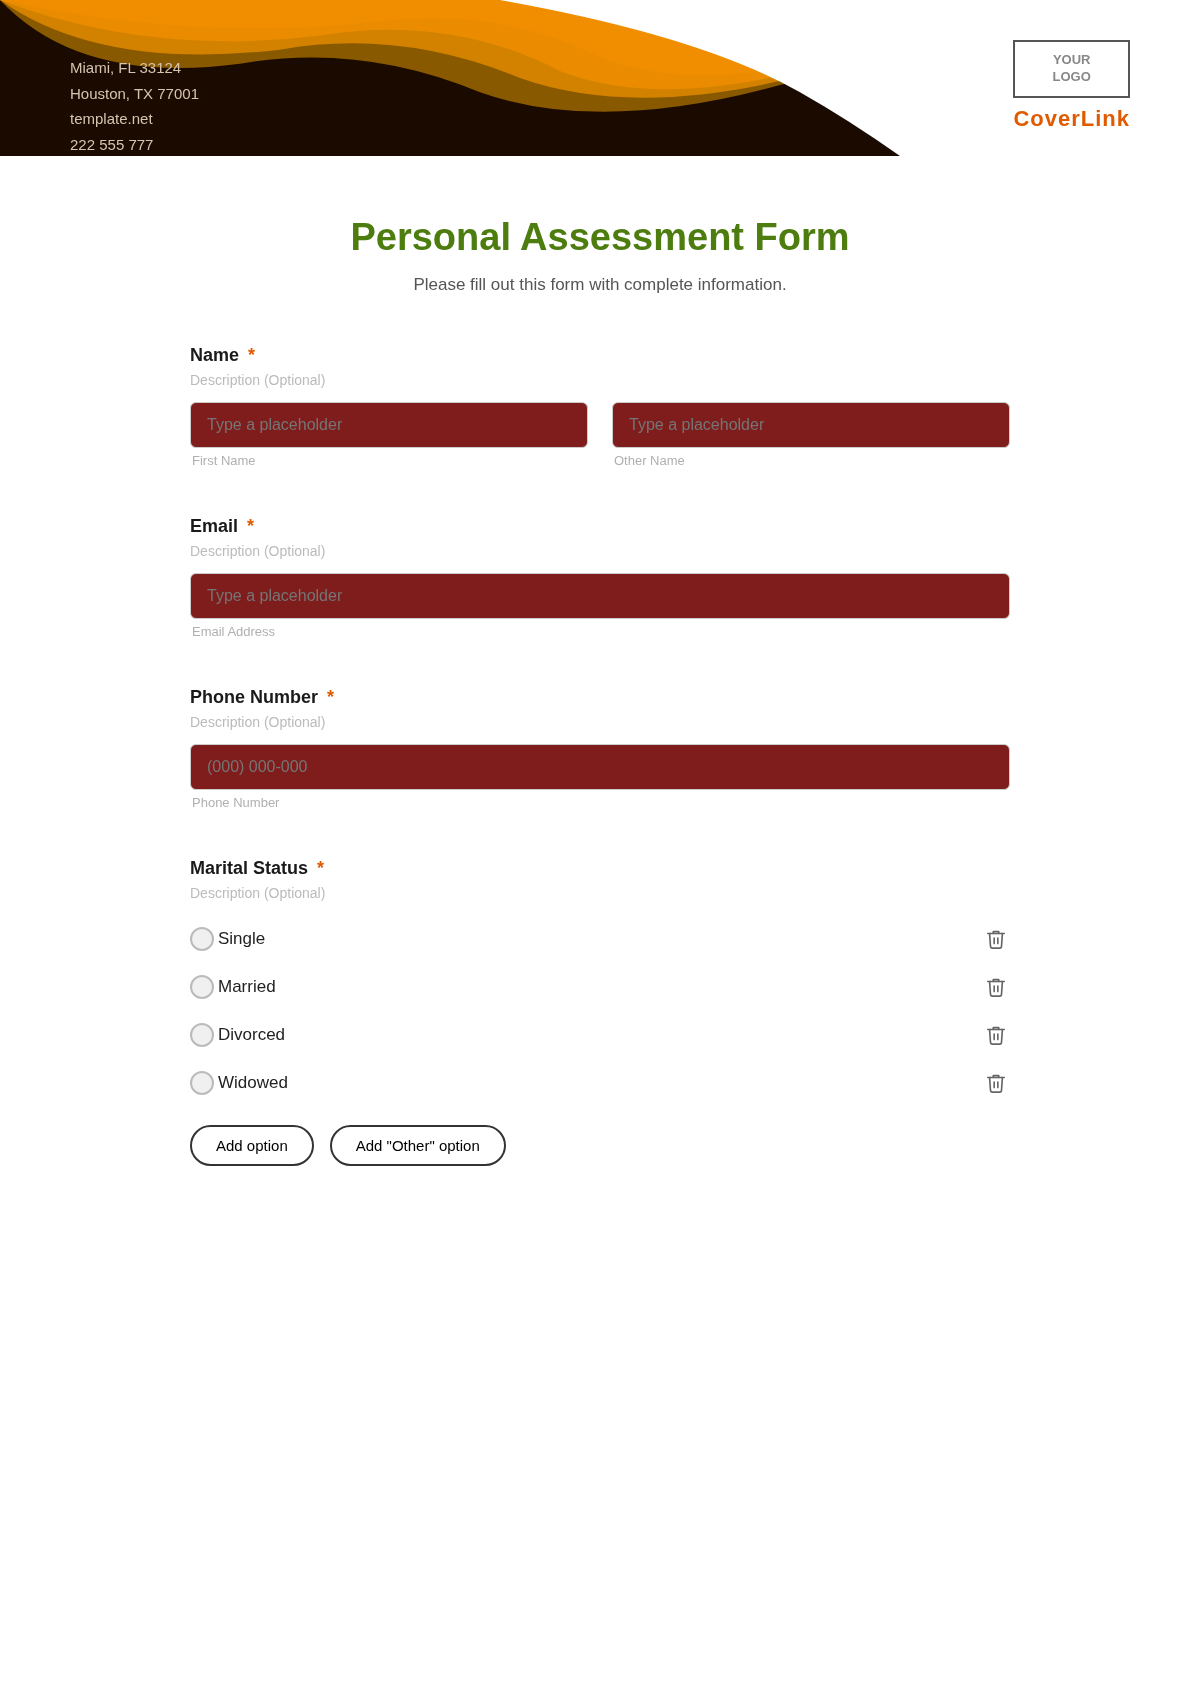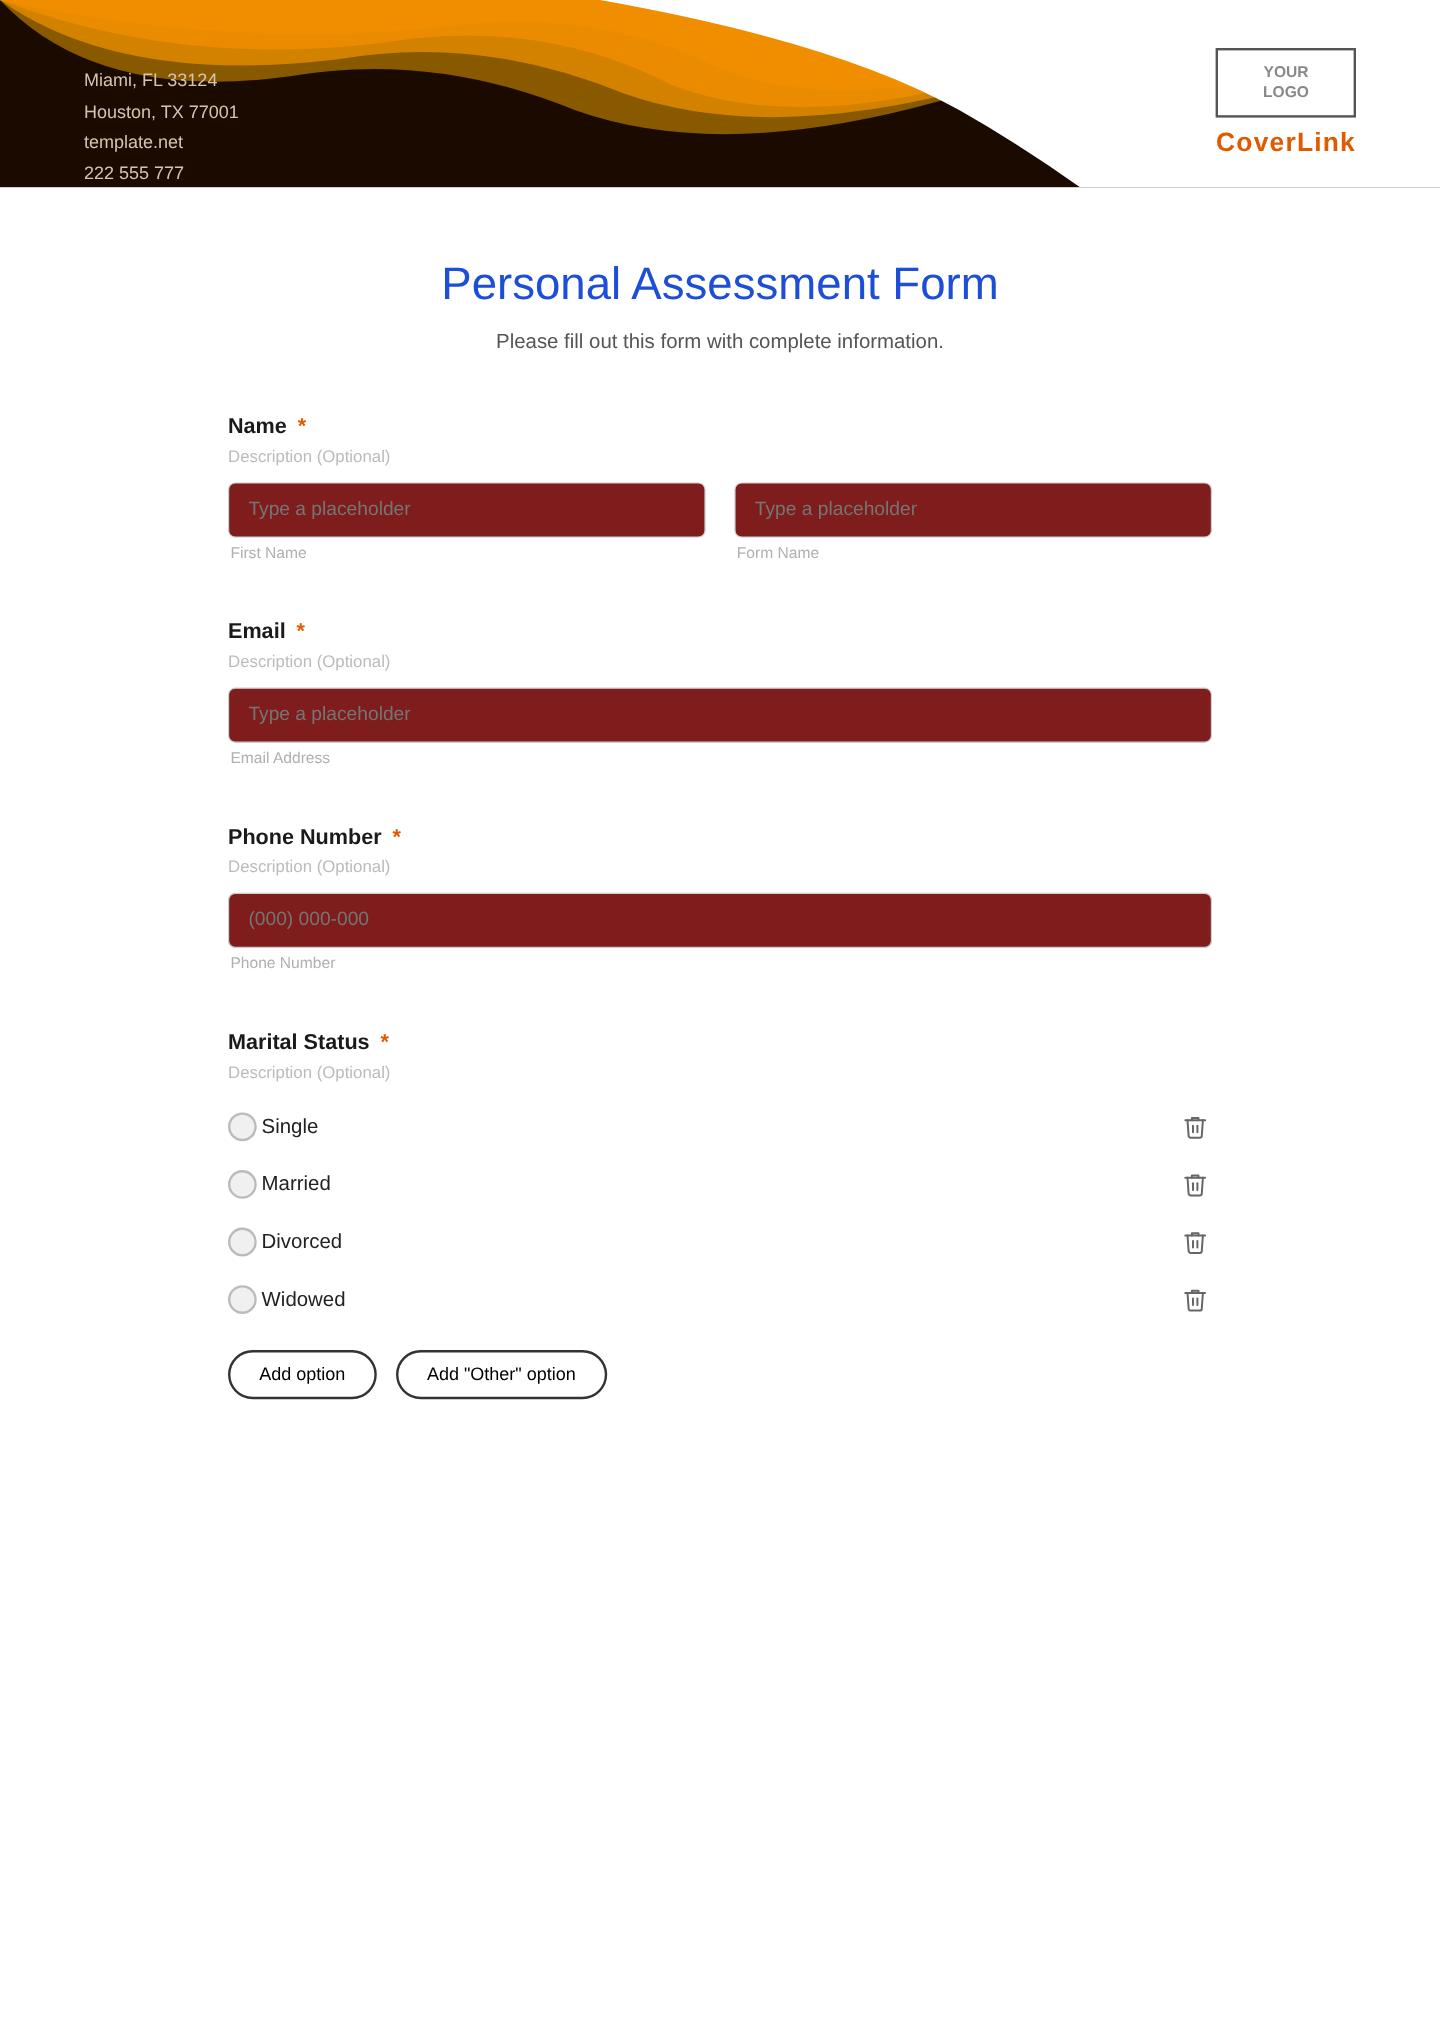--- a/index.html
+++ b/index.html
@@ -61,22 +61,22 @@
     .main-content {
       max-width: 900px;
       margin: 0 auto;
       padding: 60px 40px 80px;
     }
 
     
     .form-title {
       text-align: center;
       font-size: 38px;
-      font-weight: normal;
-      color: #1d4ed8;
+      font-weight: bold;
+      color: #4d7c0f;
       margin-bottom: 16px;
     }
     .form-subtitle {
       text-align: center;
       font-size: 17px;
       color: #555;
       margin-bottom: 50px;
     }
 
     
@@ -217,21 +217,21 @@
       Name <span class="required-star">*</span>
     </div>
     <div class="field-description">Description (Optional)</div>
     <div class="field-row">
       <div class="input-wrapper">
         <input type="text" class="form-input" placeholder="Type a placeholder" style="">
         <span class="input-sub-label">First Name</span>
       </div>
       <div class="input-wrapper">
         <input type="text" class="form-input" placeholder="Type a placeholder" style="">
-        <span class="input-sub-label">Form Name</span>
+        <span class="input-sub-label">Other Name</span>
       </div>
     </div>
   </div>
 
   <div class="field-section">
     <div class="field-label">
       Email <span class="required-star">*</span>
     </div>
     <div class="field-description">Description (Optional)</div>
     <div class="input-wrapper">

